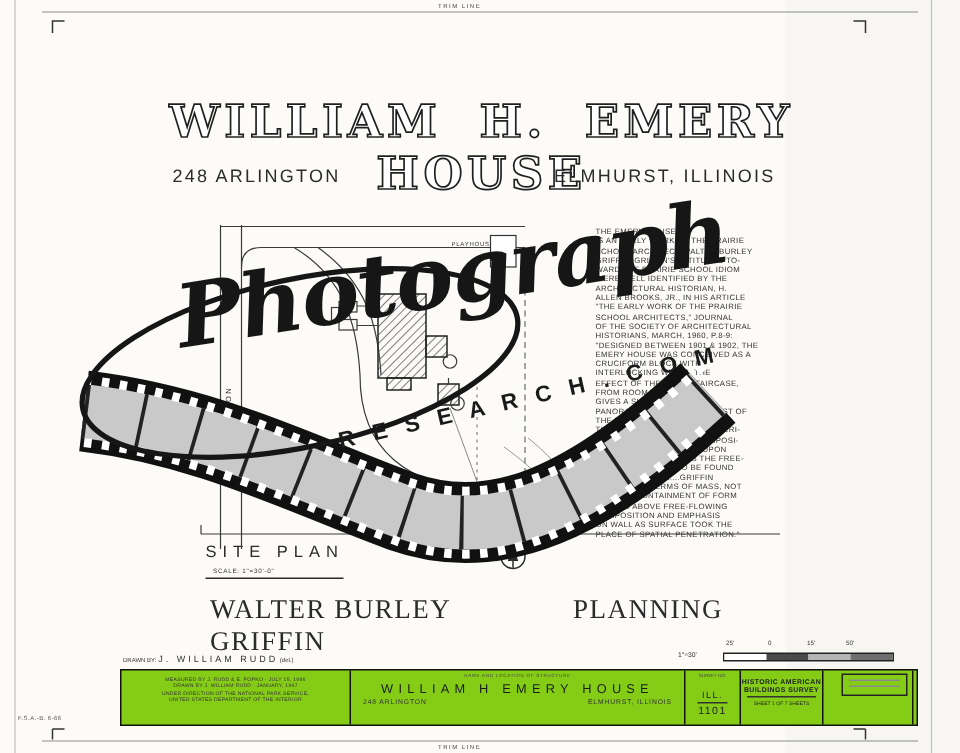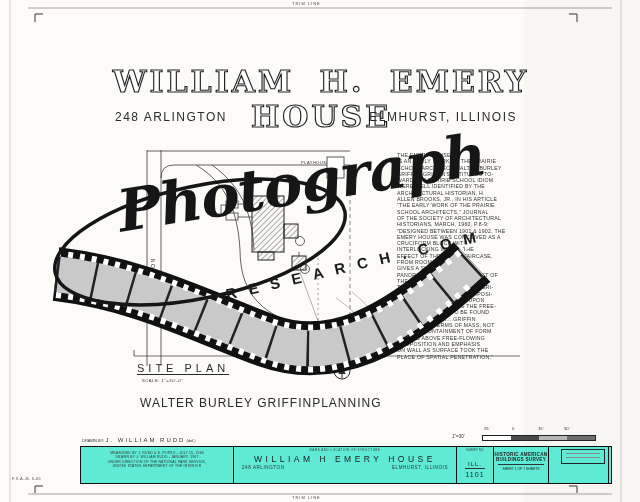--- a/index.html
+++ b/index.html
@@ -19,44 +19,44 @@
 
   
   #description{left:397px;top:152px;width:128px;font-size:5.2px;
     line-height:6.3px;letter-spacing:.25px;white-space:pre-line;color:#333;}
 
   
   #playhouse-label{left:301px;top:160px;font-size:4px;letter-spacing:.5px;color:#333;}
   #arlington-label{left:150px;top:300px;font-size:5px;letter-spacing:1.5px;color:#333;
     transform:rotate(-90deg);transform-origin:0 0;width:70px;}
   #siteplan-label{left:137px;top:362px;font-size:11px;letter-spacing:4px;color:#2b2b2b;
-    border-bottom:1.2px solid #2b2b2b;padding-bottom:0;}
+    border-bottom:1.2px solid #2b2b2b;padding-bottom:11px;}
   #siteplan-scale{left:142px;top:378px;font-size:4.2px;letter-spacing:.5px;color:#333;}
 
   
   #attr-row{left:30px;top:396px;width:582px;display:flex;
     justify-content:flex-start;padding:0 130px 0 110px;box-sizing:border-box;
-    font-size:12px;letter-spacing:1px;color:#2b2b2b;}
+    font-size:18px;letter-spacing:1px;color:#2b2b2b;font-family:Liberation Serif, serif;}
 
   
   #drawnby{left:82px;top:437px;font-size:4px;color:#333;white-space:nowrap;}
   #drawnby .nm{font-size:6px;letter-spacing:2px;}
   #drawnby .sfx{font-size:4px;}
 
   
   #scalebar-area{left:452px;top:426px;width:142px;height:18px;font-size:4.2px;color:#333;}
   #scalebar-area .lbl{position:absolute;top:0;}
   #scale-note{position:absolute;left:0;top:8px;font-size:4.5px;}
   #bar{position:absolute;left:30px;top:9px;width:112px;height:4px;
     border:.8px solid #222;display:flex;}
   #bar div{height:100%;}
 
   
   #titleblock{left:80px;top:446px;width:532px;height:38px;border:1.5px solid #111;
-    box-sizing:border-box;display:flex;background:#5eead4;}
+    box-sizing:border-box;display:flex;background:#84cc16;}
   #titleblock .cell{border-right:1.2px solid #111;box-sizing:border-box;
     position:relative;height:100%;}
   #tb-credits{width:153px;font-size:3.4px;line-height:4.4px;text-align:center;
     padding-top:4px;white-space:pre-line;color:#333;letter-spacing:.2px;}
   #tb-name{width:223px;text-align:center;}
   #tb-name .hdr{font-size:3px;letter-spacing:.5px;color:#444;margin-top:1px;}
   #tb-name .main{font-size:8.5px;letter-spacing:3.5px;color:#1c1c1c;margin-top:2px;}
   #tb-name .row{display:flex;justify-content:space-between;padding:1px 8px 0 8px;
     font-size:4.5px;letter-spacing:.6px;color:#333;}
   #tb-survey{width:37px;text-align:center;}

